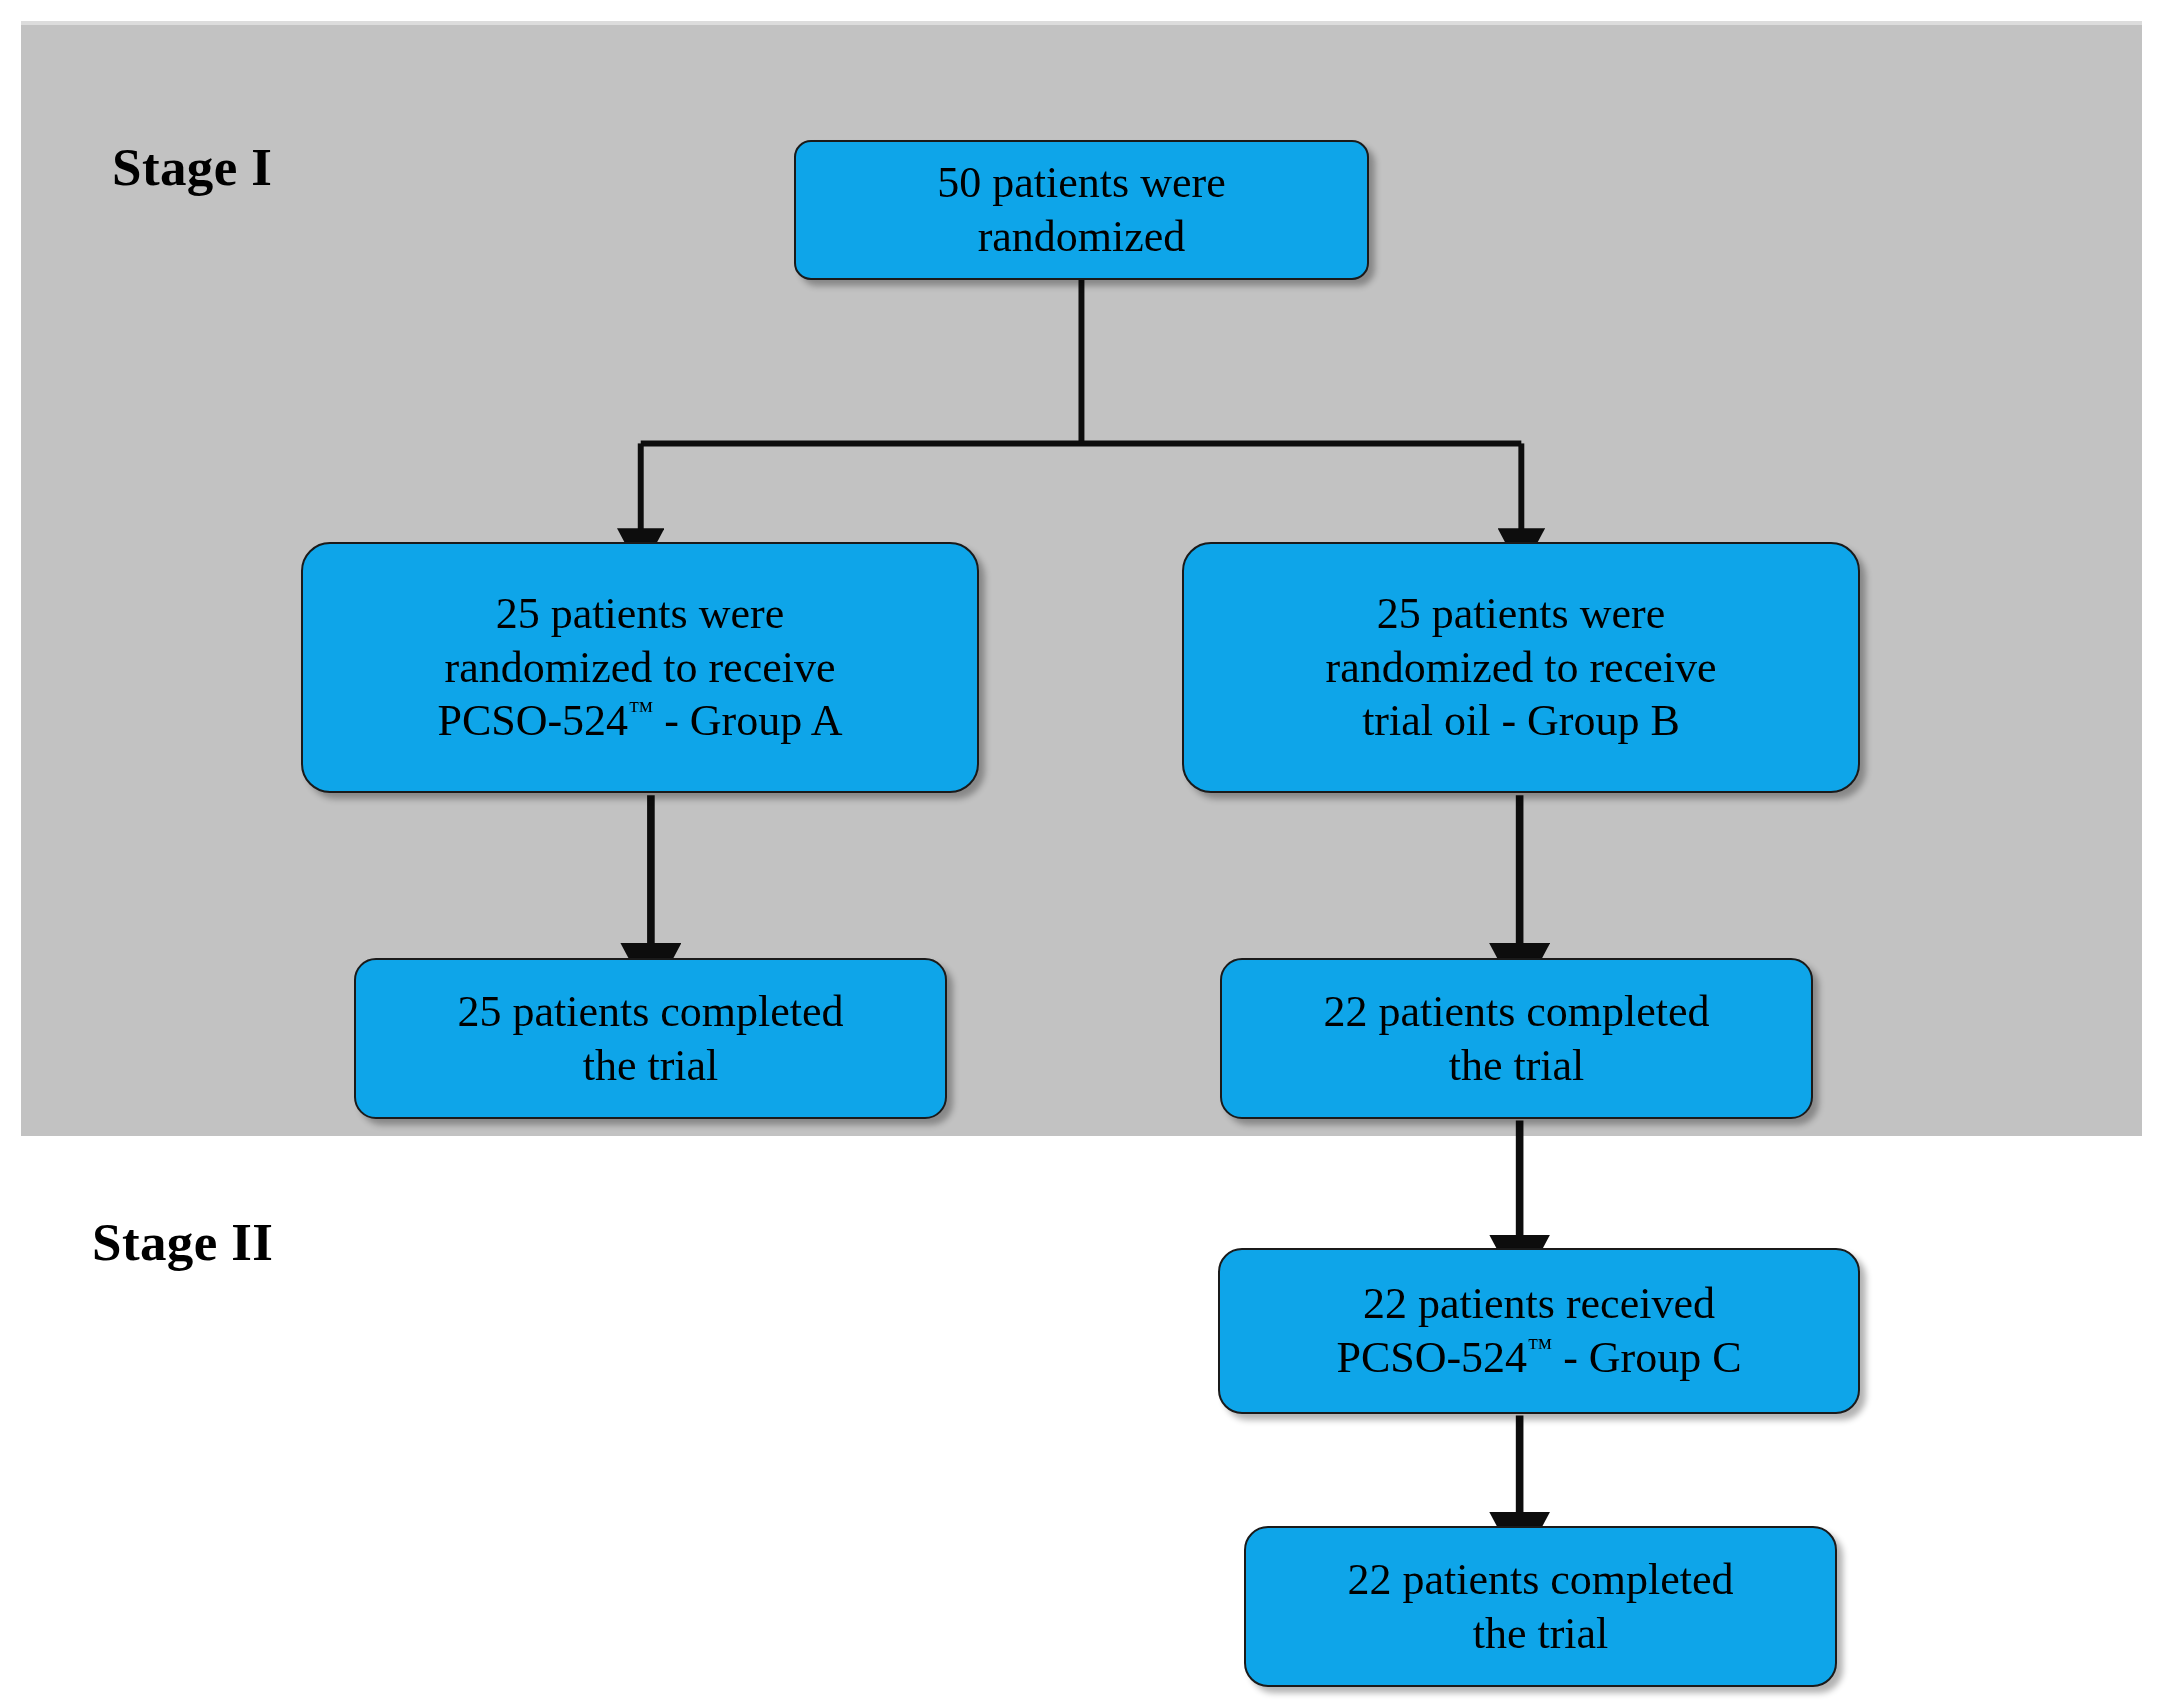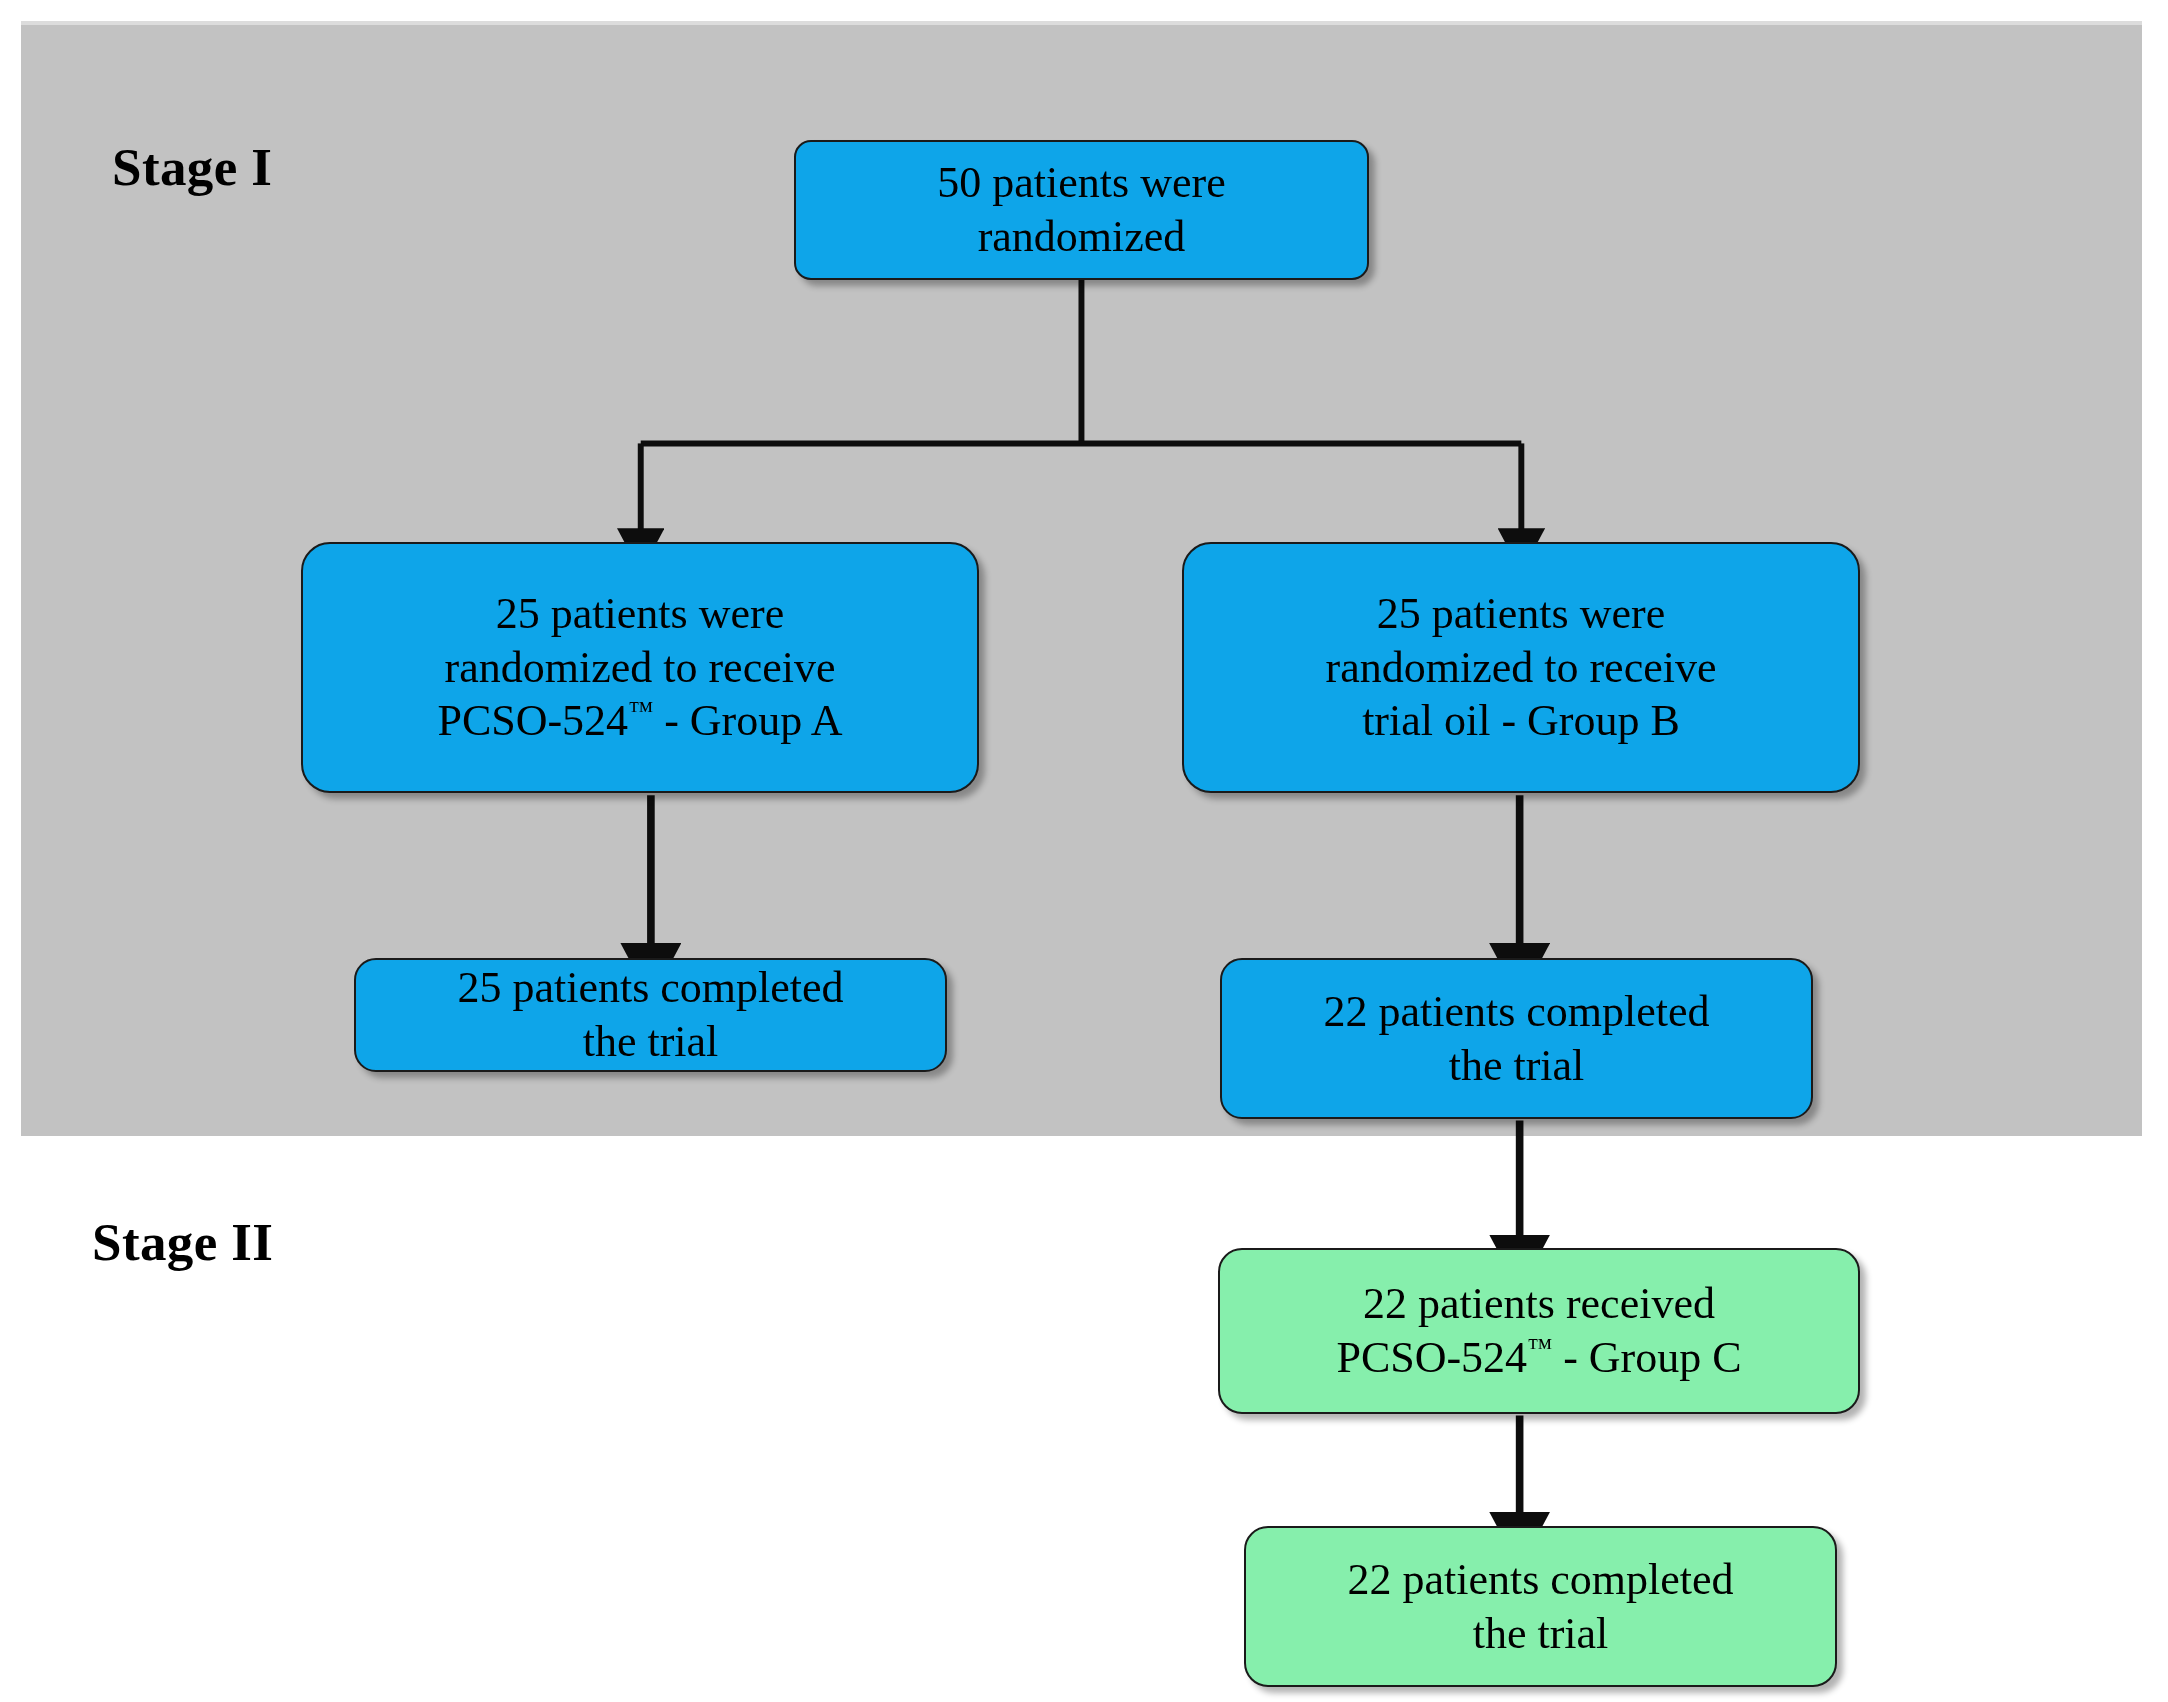--- a/index.html
+++ b/index.html
@@ -55,21 +55,21 @@
     justify-content: center;
     text-align: center;
     color: #000000;
     font-size: 44px;
     line-height: 1.22;
     padding: 5.1px 12px;
     box-shadow: 6px 6px 6px rgba(0,0,0,0.30);
   }
   .node .txt { display: block; width: 100%; }
   .node.shaded { background: #0ea5e9; }
-  .node.light  { background: #86efac; }
+  .node.light  { background: #0ea5e9; }
 
   .node sup {
     font-size: 0.58em;
     vertical-align: super;
     line-height: 0;
   }
 
   
   #node-randomized {
     left: 794px; top: 140px; width: 575px; height: 140px;
@@ -77,21 +77,21 @@
   }
   #node-group-a {
     left: 301px; top: 542px; width: 678px; height: 251px;
     border-radius: 29px;
   }
   #node-group-b {
     left: 1182px; top: 542px; width: 678px; height: 251px;
     border-radius: 29px;
   }
   #node-completed-a {
-    left: 354px; top: 958px; width: 593px; height: 114px;
+    left: 354px; top: 958px; width: 593px; height: 161px;
     border-radius: 22px;
     font-family: Liberation Serif, serif;
   }
   #node-completed-b {
     left: 1220px; top: 958px; width: 593px; height: 161px;
     border-radius: 22px;
   }
   #node-group-c {
     left: 1218px; top: 1248px; width: 642px; height: 166px;
     border-radius: 24px;

